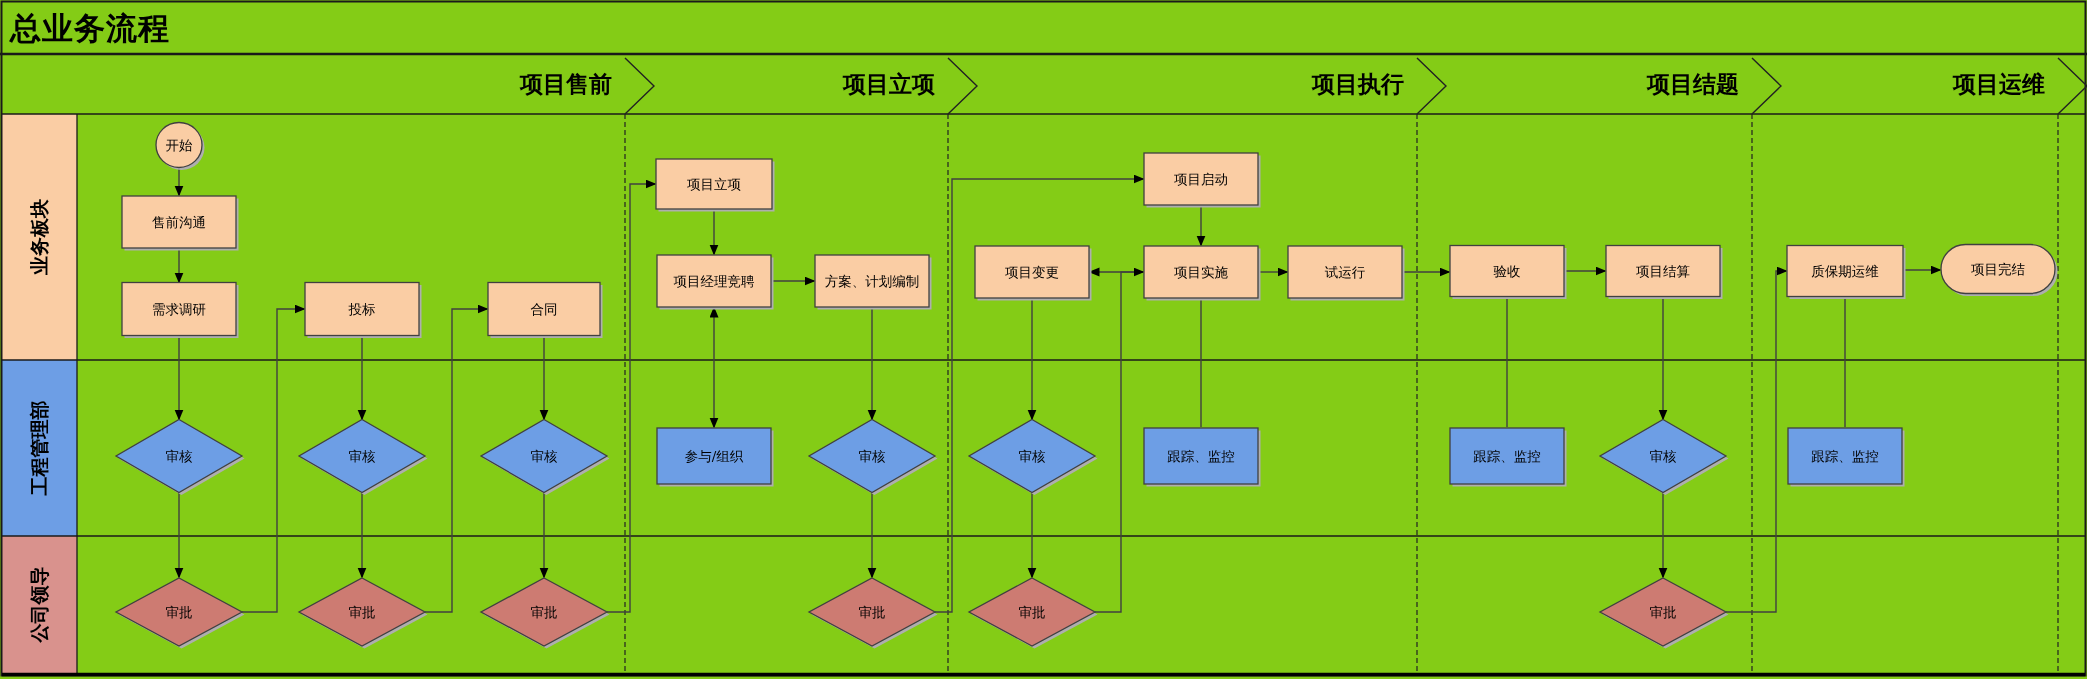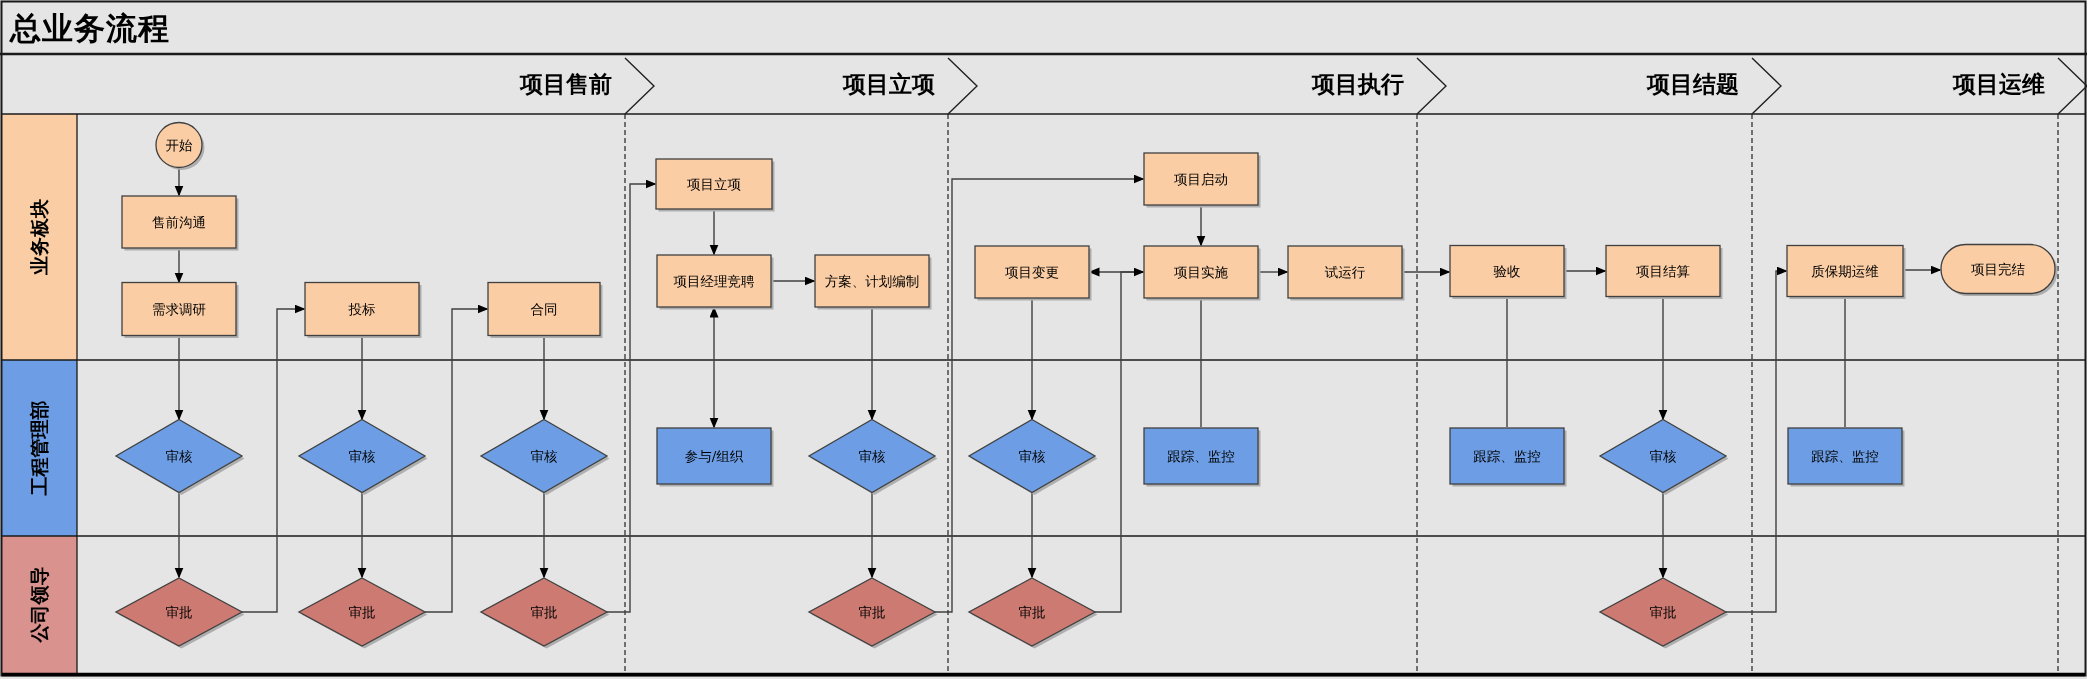--- a/index.html
+++ b/index.html
@@ -1,17 +1,17 @@
 <!DOCTYPE html>
 <html><head>
 <meta charset="utf-8">
 <style>
   html,body{margin:0;padding:0;background:#ffffff;}
   .stage{
-    position:relative;width:2087px;height:679px;background:#e5e5e5;overflow:hidden;
+    position:relative;width:2087px;height:679px;background:#84cc16;overflow:hidden;
     font-family:"DejaVu Serif","Liberation Serif",serif;
   }
   .title{
     position:absolute;left:10px;top:8px;font-size:31px;font-weight:bold;color:#000;
     letter-spacing:1px;white-space:nowrap;
   }
   svg{position:absolute;left:0;top:0;}
   svg text{font-family:"DejaVu Serif","Liberation Serif",serif;}
 </style>
 </head>

